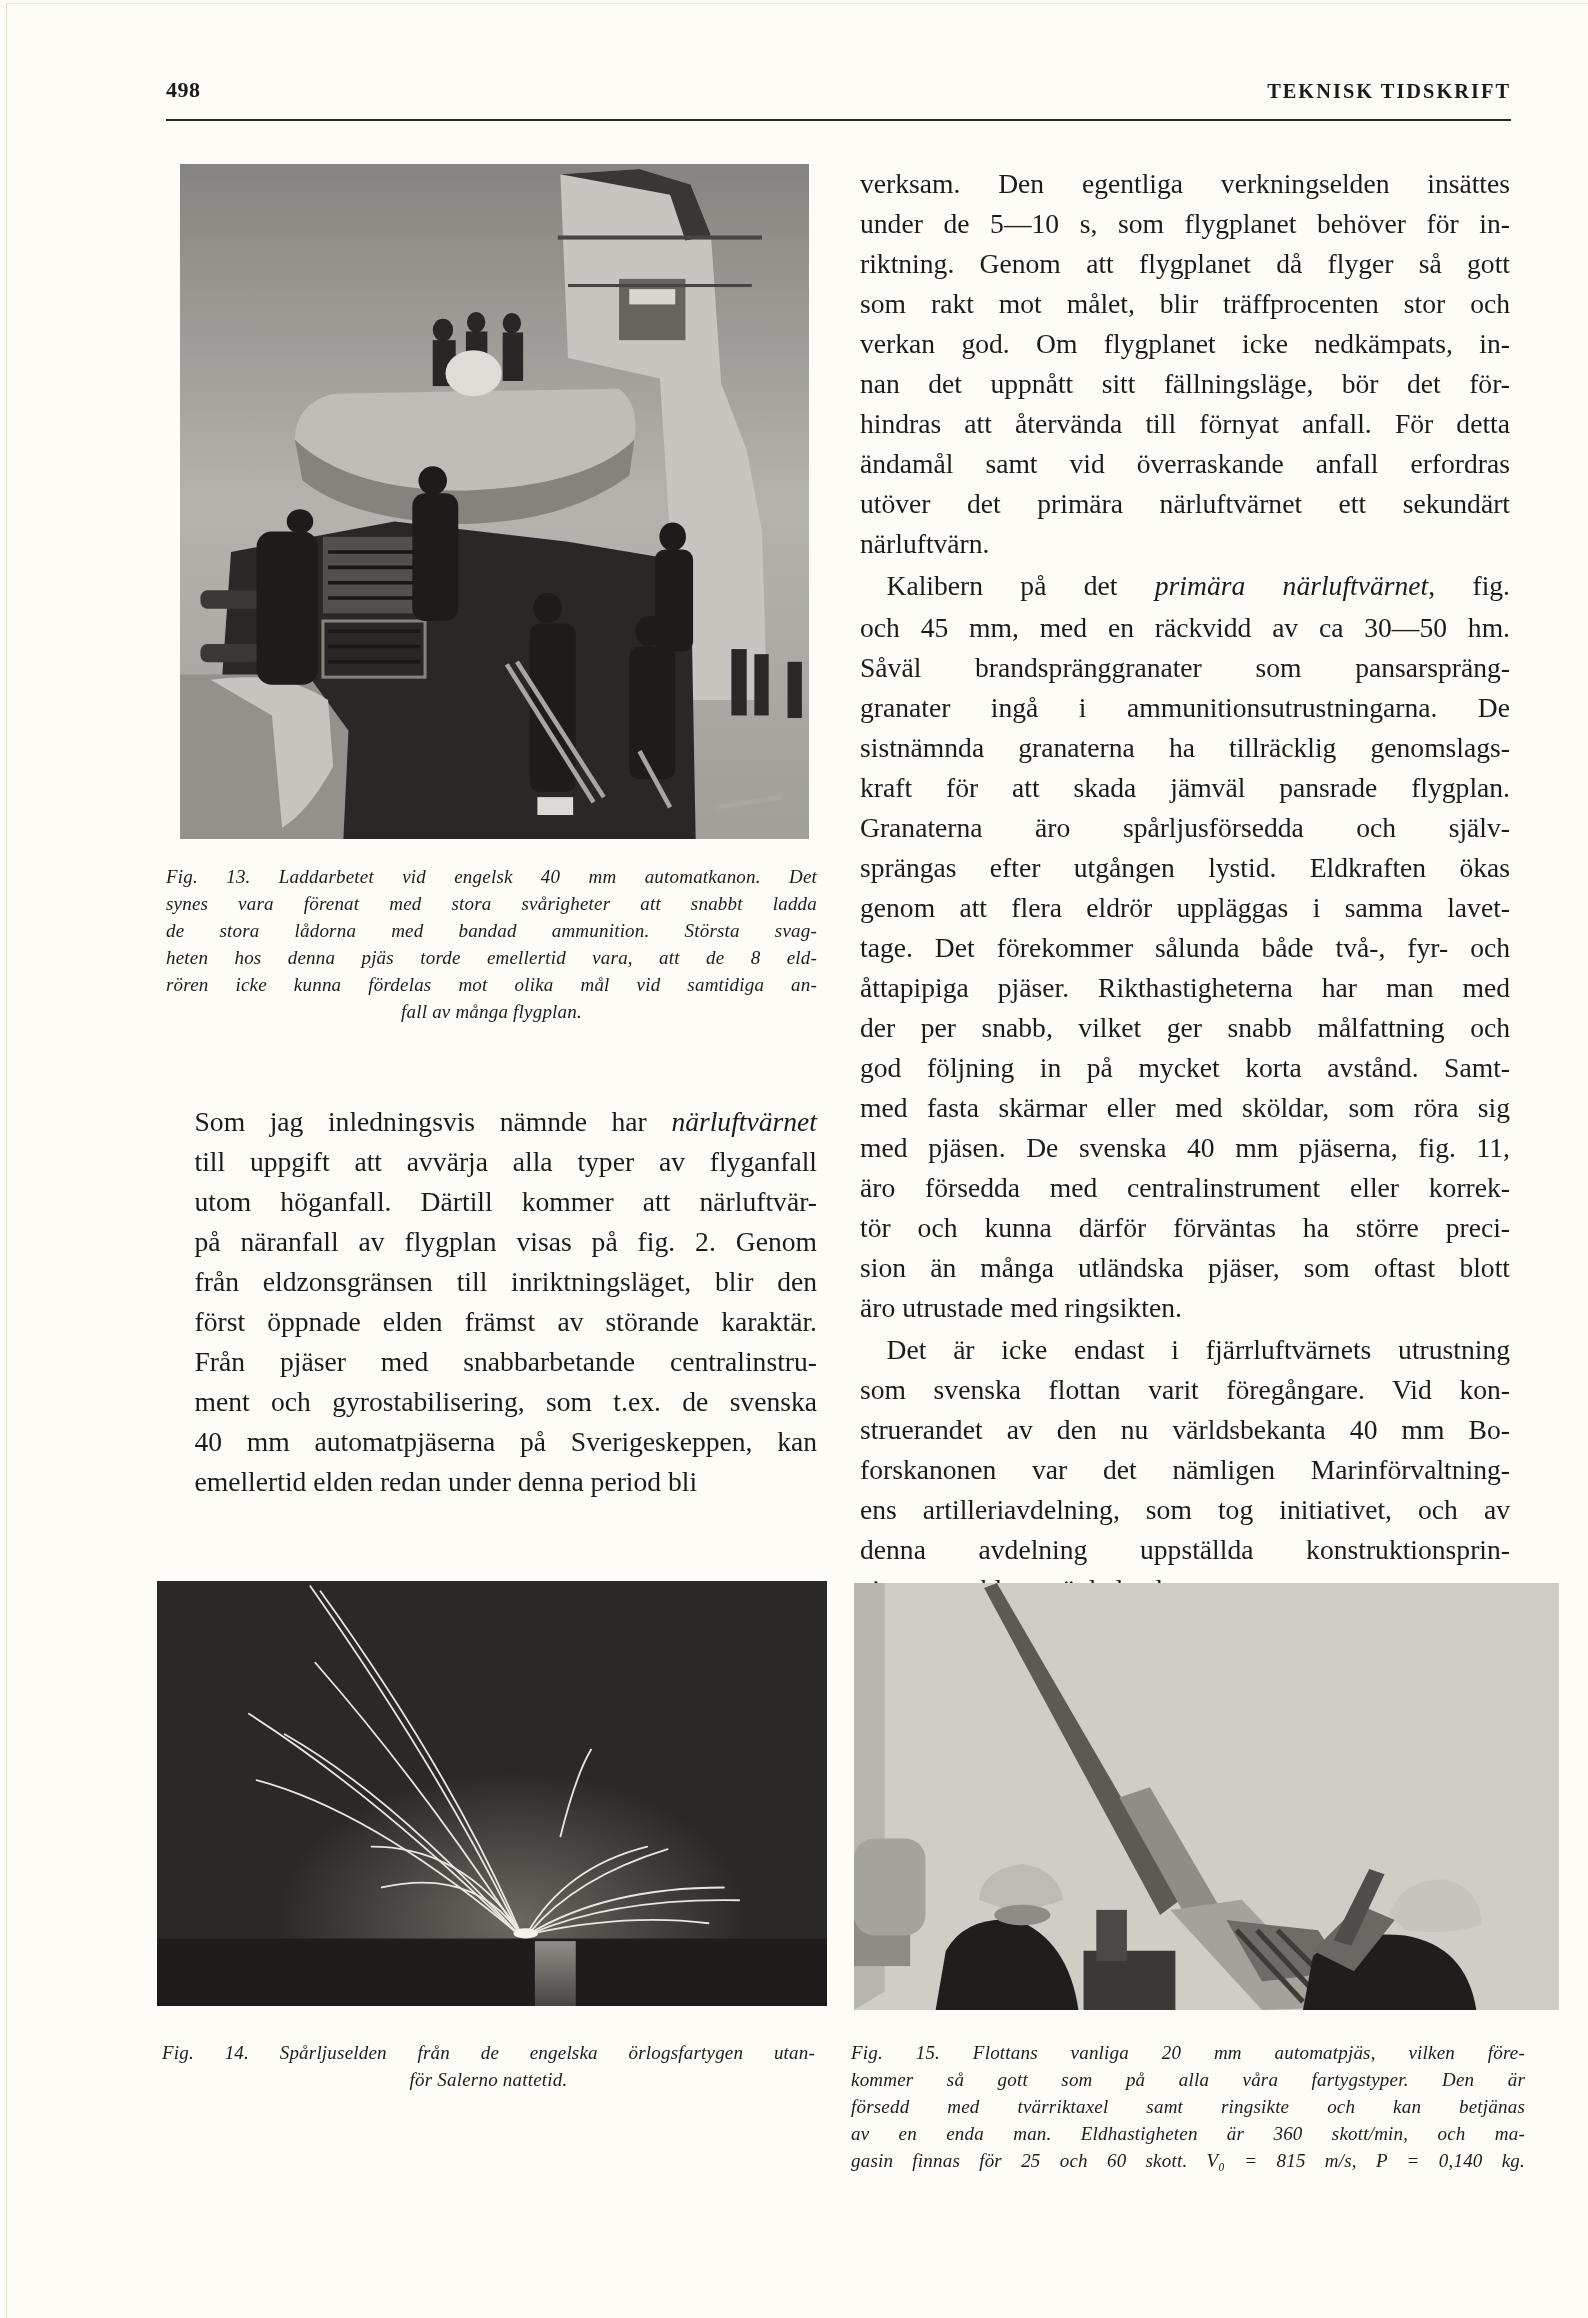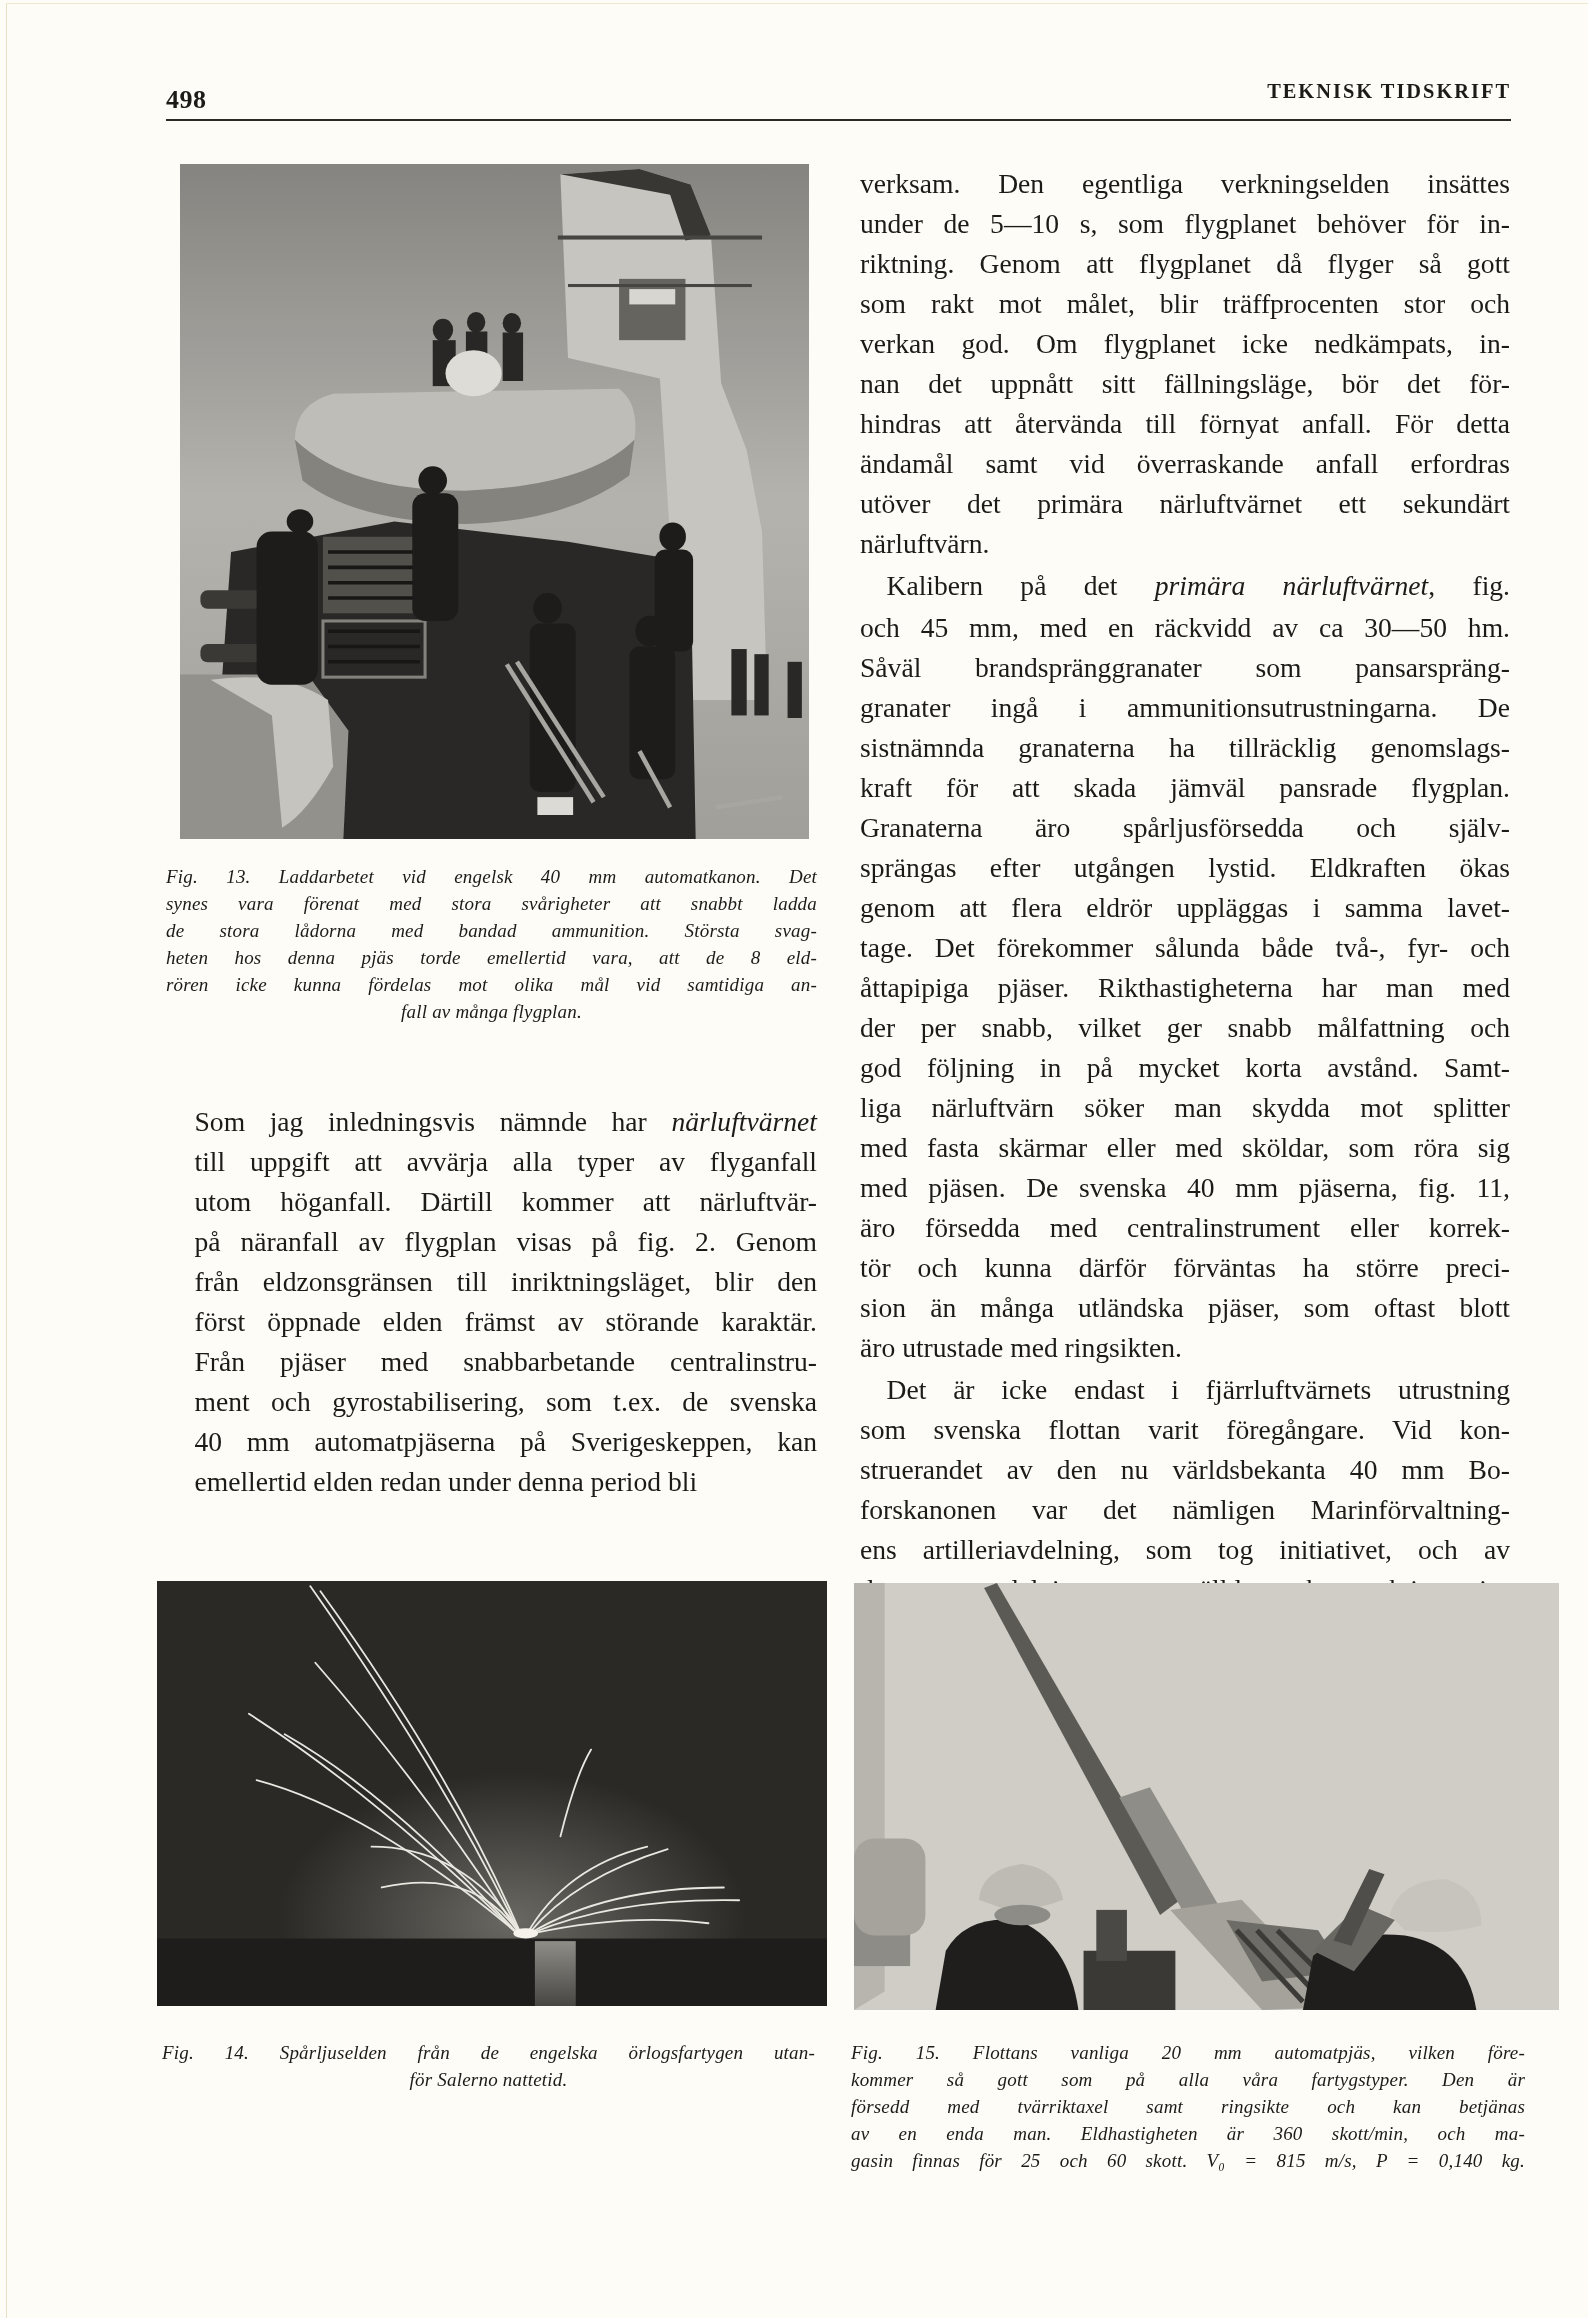--- a/index.html
+++ b/index.html
@@ -6,21 +6,21 @@
   body {
     width:1588px; height:2319px; position:relative; overflow:hidden;
     background:#fdfcf6;
     font-family:"Liberation Serif","DejaVu Serif",serif;
     color:#1c1b18;
   }
   .page-edge { position:absolute; left:6.1px; top:3.1px; right:0; bottom:0; border-left:1px solid #e8dfc4; border-top:1px solid #efe7d0; pointer-events:none; }
 
   
   .running-head { position:absolute; left:166px; right:77px; top:77px; height:41px; }
-  .page-number { position:absolute; left:0; top:8px; font-size:26px; font-weight:bold; letter-spacing:0.5px; }
+  .page-number { position:absolute; left:0; top:0; font-size:22px; font-weight:bold; letter-spacing:0.5px; }
   .journal-title { position:absolute; right:0; top:3.1px; font-size:20.4px; font-weight:bold; letter-spacing:2px; }
   .header-rule { position:absolute; left:166px; right:77px; top:119px; height:2px; background:#2a2925; }
 
   
   .col { position:absolute; font-size:27.6px; line-height:40px; text-align:justify; }
   .col p { margin:2px; text-indent:0; }
   .col p.indent { text-indent:26.5px; }
   .col .line { display:block; text-align:justify; text-align-last:justify; white-space:nowrap; }
   .col .line.last { text-align-last:left; }
   .left-col { left:166px; width:653px; top:1100px; }
@@ -182,21 +182,20 @@
       <span class="line">granater ingå i ammunitionsutrustningarna. De</span>
       <span class="line">sistnämnda granaterna ha tillräcklig genomslags-</span>
       <span class="line">kraft för att skada jämväl pansrade flygplan.</span>
       <span class="line">Granaterna äro spårljusförsedda och själv-</span>
       <span class="line">sprängas efter utgången lystid. Eldkraften ökas</span>
       <span class="line">genom att flera eldrör uppläggas i samma lavet-</span>
       <span class="line">tage. Det förekommer sålunda både två-, fyr- och</span>
       <span class="line">åttapipiga pjäser. Rikthastigheterna har man med</span>
       <span class="line">der per snabb, vilket ger snabb målfattning och</span>
       <span class="line">god följning in på mycket korta avstånd. Samt-</span>
-      <span class="line">liga närluftvärn söker man skydda mot splitter</span>
       <span class="line">med fasta skärmar eller med sköldar, som röra sig</span>
       <span class="line">med pjäsen. De svenska 40 mm pjäserna, fig. 11,</span>
       <span class="line">äro försedda med centralinstrument eller korrek-</span>
       <span class="line">tör och kunna därför förväntas ha större preci-</span>
       <span class="line">sion än många utländska pjäser, som oftast blott</span>
       <span class="line last">äro utrustade med ringsikten.</span>
     </p>
   <p id="rp3">
       <span class="line" style="padding-left: 26.5px;">Det är icke endast i fjärrluftvärnets utrustning</span>
       <span class="line">som svenska flottan varit föregångare. Vid kon-</span>

